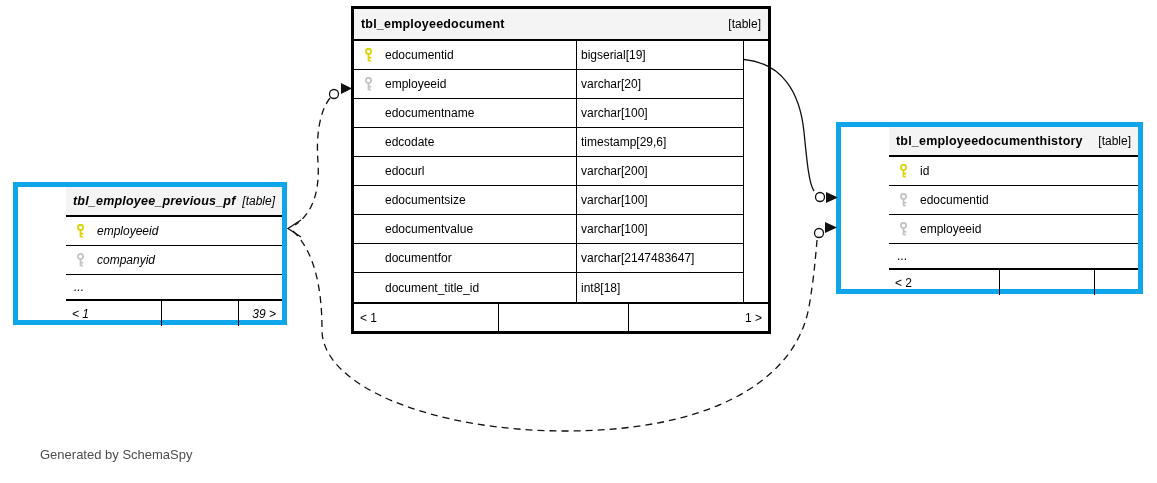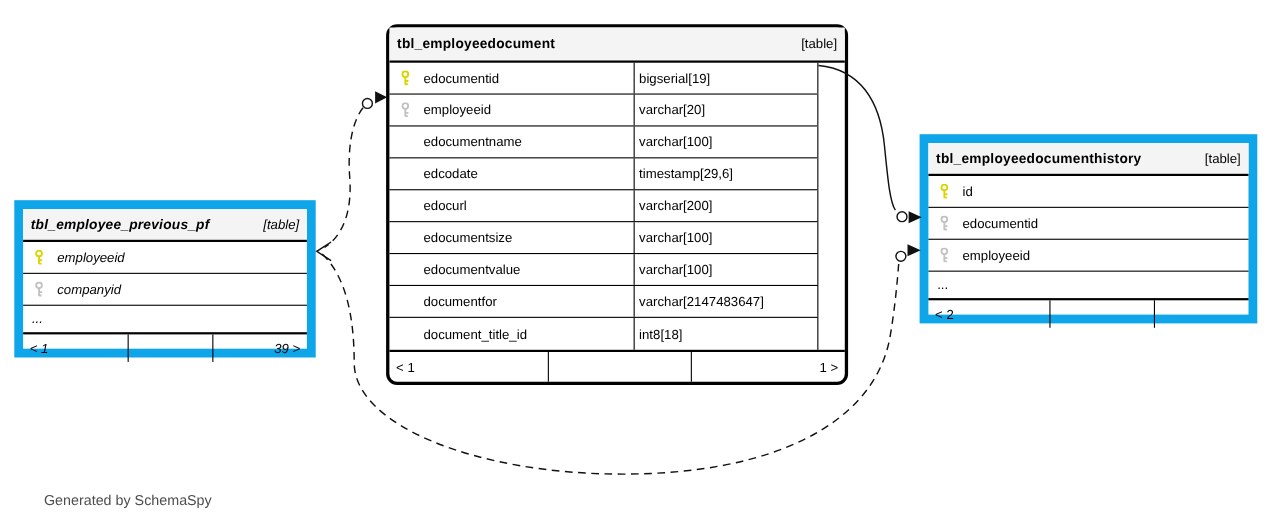--- a/index.html
+++ b/index.html
@@ -2,21 +2,21 @@
 <html><head>
 <meta charset="utf-8">
 <style>
   html,body{margin:0;padding:0;background:#ffffff;}
   body{width:1157px;height:483px;font-family:"Liberation Sans",sans-serif;color:#000;}
   .stage{position:relative;width:1157px;height:483px;overflow:hidden;background:#fff;}
 
   .edges{position:absolute;left:0;top:0;z-index:5;pointer-events:none;}
 
   .tbl{position:absolute;background:#fff;box-sizing:border-box;display:flex;flex-direction:column;z-index:2;}
-  .tbl.side{border:8px solid #0ea5e9;}
+  .tbl.side{border:5px solid #0ea5e9;padding-left:48px;}
   .tbl.focus{border:3px solid #000;}
 
   .thead{background:#f4f4f4;border-bottom:2px solid #000;display:flex;justify-content:space-between;align-items:center;padding:0 7px;flex:0 0 auto;box-sizing:border-box;}
   .ttitle{font-weight:bold;font-size:12.5px;letter-spacing:.2px;}
   .badge{font-weight:normal;font-size:12px;}
 
   .row{display:flex;align-items:center;border-bottom:1px solid #000;box-sizing:border-box;height:29px;font-size:12px;flex:0 0 auto;}
   .namecell{display:flex;align-items:center;padding-left:8px;box-sizing:border-box;height:100%;}
   .keyspan{width:13px;margin-right:10px;display:inline-flex;align-items:center;justify-content:center;flex:0 0 auto;}
   .key{display:block;}
@@ -92,21 +92,21 @@
       </div>
     </div>
     <div class="ellipsisrow">...</div>
     <div class="tfoot" style="height:27px;">
       <div class="fcell" style="width:96px;">&lt; 1</div>
       <div class="fcell mid" style="width:77px;"></div>
       <div class="fcell end">39 &gt;</div>
     </div>
   </div>
 
-  <div class="tbl focus" style="left:351px;top:22px;width:420px;height:328px;border-radius:10px;">
+  <div class="tbl focus" style="left:351px;top:6px;width:420px;height:328px;">
     <div class="thead" style="height:32px;">
       <span class="ttitle">tbl_employeedocument</span>
       <span class="badge">[table]</span>
     </div>
     <div class="cbody">
       <div class="cleft">
         <div class="crow">
           <div class="cname">
             <span class="keyspan">
               <svg class="key pk" viewBox="0 0 11 14" width="11" height="14" fill="none" stroke-width="1.7">

